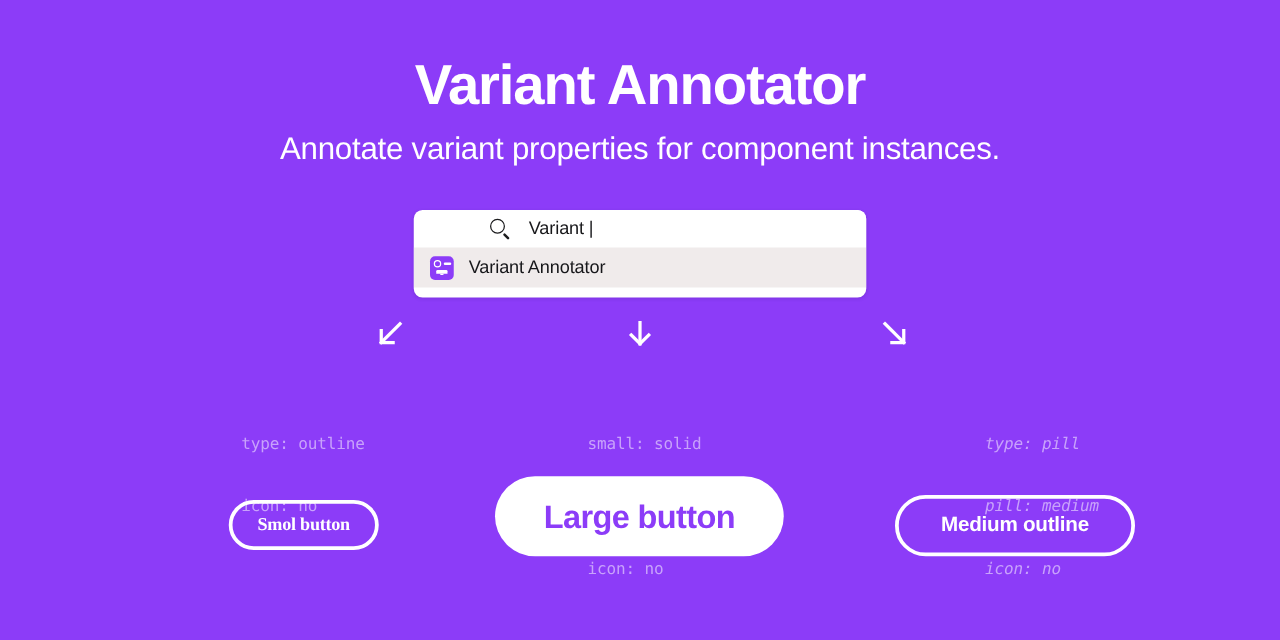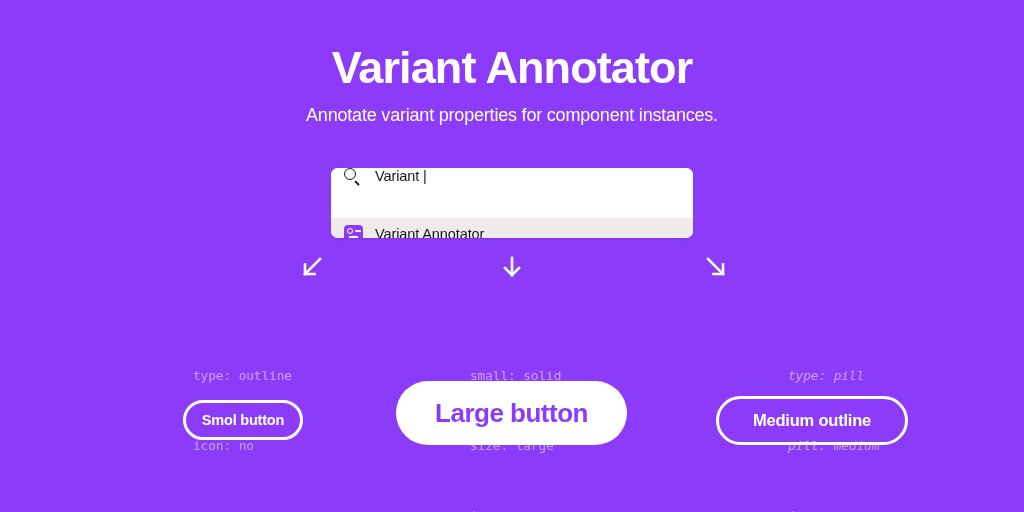--- a/index.html
+++ b/index.html
@@ -36,45 +36,47 @@
     line-height: 1.08;
     white-space: nowrap;
   }
   #page-subtitle {
     position: absolute;
     top: 104px;
     left: 0;
     width: 1024px;
     text-align: center;
     color: #ffffff;
-    font-size: 18px;
+    font-size: 25px;
     font-weight: 400;
     letter-spacing: -0.2px;
     line-height: 1.25;
     white-space: nowrap;
   }
 
   
   #search-palette {
     position: absolute;
     left: 331px;
     top: 168px;
     width: 362px;
     height: 70px;
     background: #ffffff;
     border-radius: 7px;
     overflow: hidden;
     box-shadow: 0 1px 3px rgba(40, 0, 80, 0.12);
   }
   .palette-input-row {
-    height: 50px;
+    height: 30px;
     display: flex;
+    align-items: center;
     padding: 0 0 0 13px;
     background: #ffffff;
     box-sizing: border-box;
+    margin-left: 48px;
   }
   .magnifier {
     width: 17px;
     height: 17px;
     flex: 0 0 auto;
     position: relative;
     margin-right: 14px;
   }
   .magnifier .lens {
     position: absolute;
@@ -185,21 +187,21 @@
   #variant-col-2 { left: 788px; width: 200px; font-style: italic; }
 
   .annotation {
     font-family: "DejaVu Sans Mono", "Liberation Mono", monospace;
     font-size: 12.8px;
     line-height: 16.8px;
     color: #c8a2fb;
     letter-spacing: -0.1px;
     white-space: pre;
   }
-  .annotation .ann-line { display: block; margin-top: 20px; }
+  .annotation .ann-line { display: block; }
 
   
   .btn-wrap { position: absolute; }
   #btn-wrap-0 { left: 183px; top: 400px; }
   #btn-wrap-1 { left: 396px; top: 381px; }
   #btn-wrap-2 { left: 716px; top: 396px; }
 
   .btn {
     display: inline-flex;
     align-items: center;
@@ -212,20 +214,21 @@
   }
   .btn-outline-small {
     width: 120px;
     height: 40px;
     border: 3px solid #ffffff;
     border-radius: 20px;
     background: transparent;
     color: #ffffff;
     font-size: 14.5px;
     letter-spacing: -0.2px;
+    font-family: Liberation Serif, serif;
   }
   .btn-solid-large {
     width: 231px;
     height: 64px;
     border: none;
     border-radius: 40px;
     background: #ffffff;
     color: #8c3cf8;
     font-size: 26px;
     letter-spacing: -0.5px;

